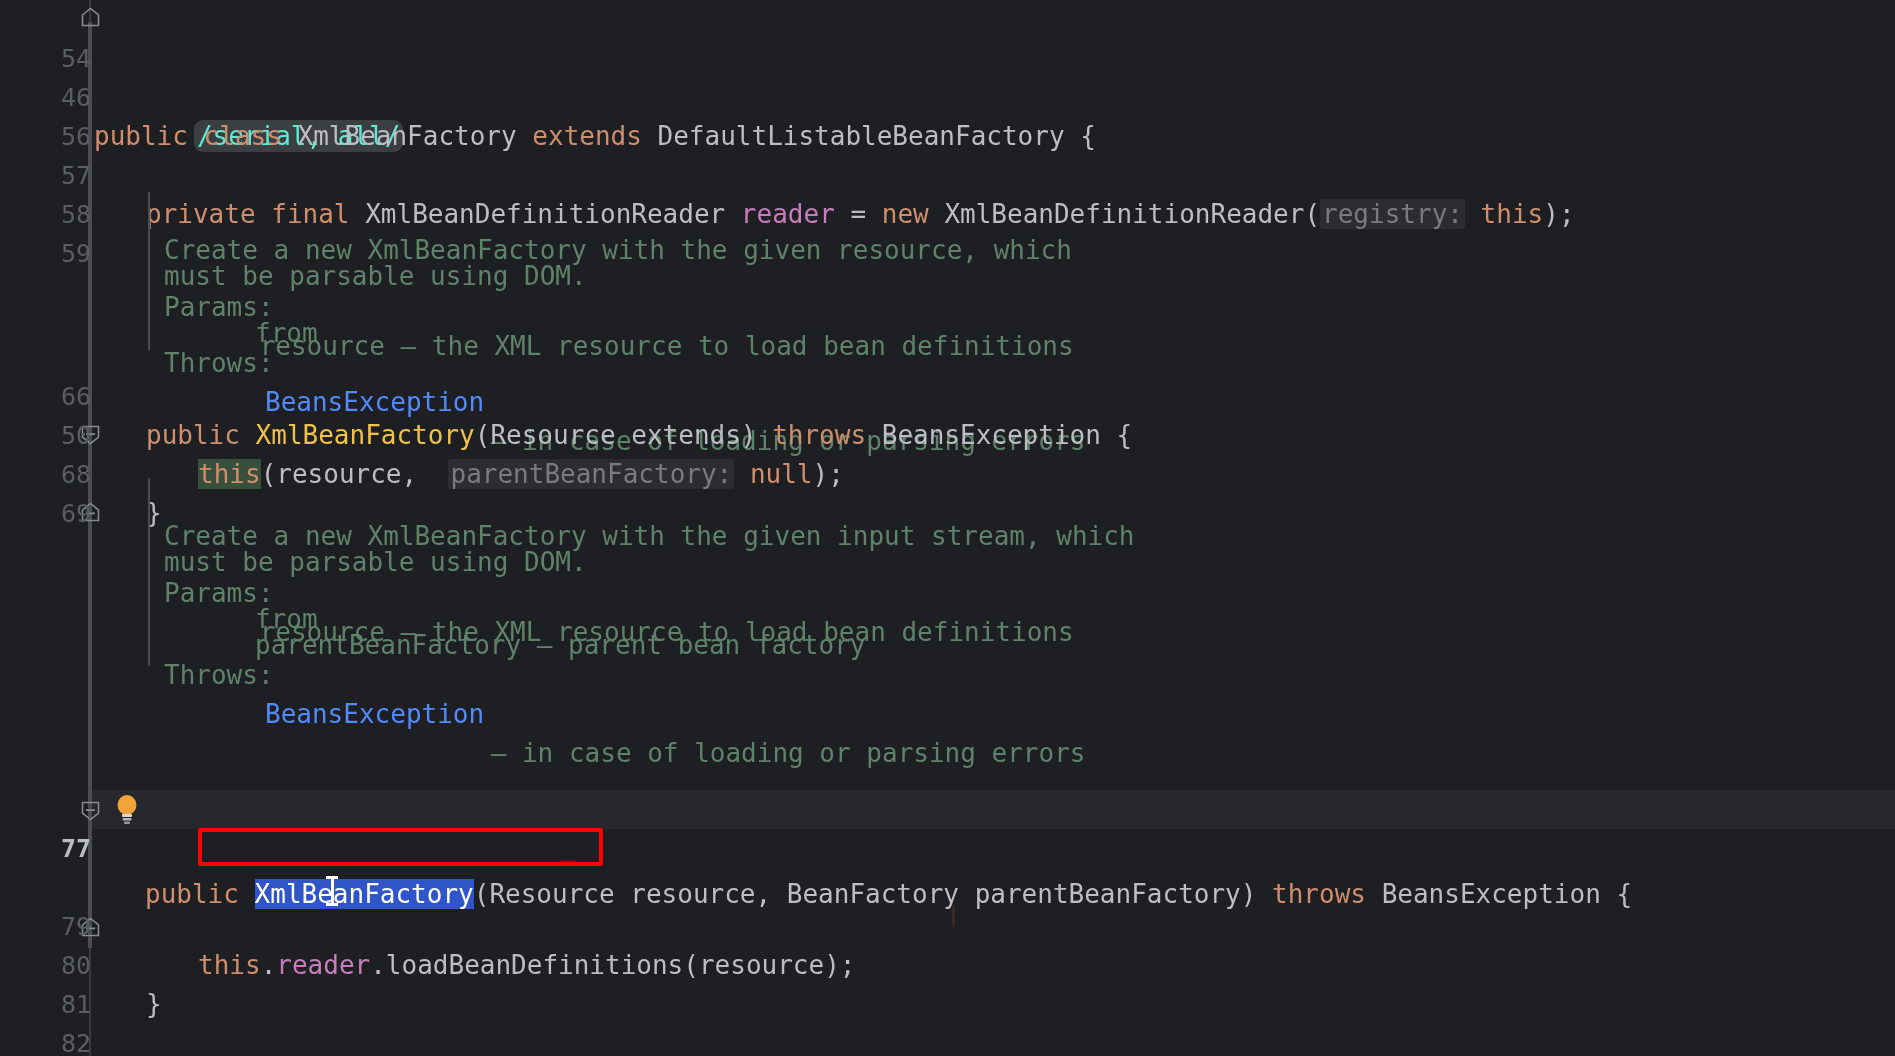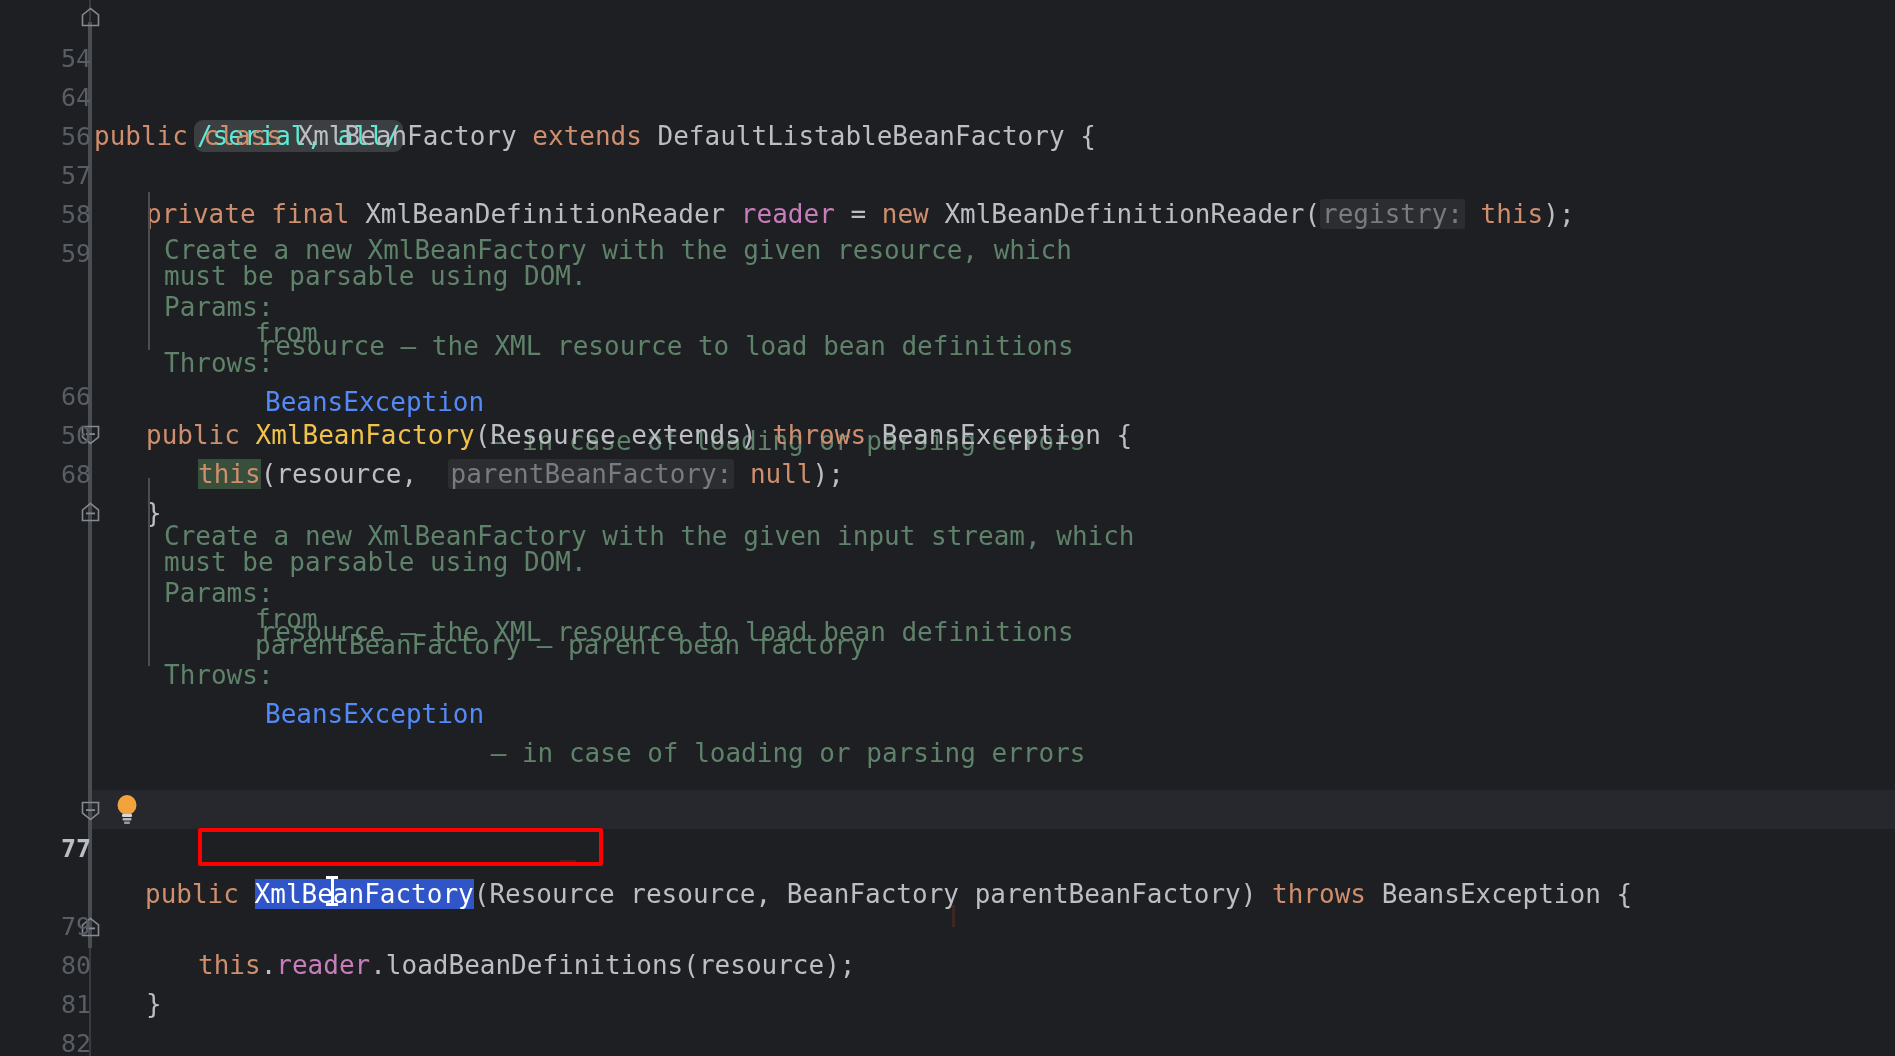--- a/index.html
+++ b/index.html
@@ -228,21 +228,21 @@
   </div>
 
   <div class="row" style="top:0px;">
     <span class="lnum">54</span>
     <span class="code" style="left:100px;">
       <span class="folded">/serial, all/</span>
     </span>
   </div>
 
   <div class="row" style="top:39px;">
-    <span class="lnum">64</span>
+    <span class="lnum">46</span>
     <span class="code" style="left:94px;"><span class="kw">public</span><span> </span><span class="kw">class</span><span> </span><span class="cls">XmlBeanFactory</span><span> </span><span class="kw">extends</span><span> </span><span class="cls">DefaultListableBeanFactory</span><span class="punc"> {</span></span>
   </div>
 
   <div class="row" style="top:78px;">
     <span class="lnum">56</span>
   </div>
 
   <div class="row" style="top:117px;">
     <span class="lnum">57</span>
     <span class="code" style="left:146px;"><span class="kw">private</span><span> </span><span class="kw">final</span><span> </span><span class="cls">XmlBeanDefinitionReader</span><span> </span><span class="field">reader</span><span class="punc"> = </span><span class="kw">new</span><span> </span><span class="cls">XmlBeanDefinitionReader(</span><span class="hint">registry:</span><span> </span><span class="kw">this</span><span class="punc">);</span></span>
@@ -285,20 +285,23 @@
   <div class="row" style="top:377px;">
     <span class="lnum">50</span>
     <span class="code" style="left:198px;"><span class="kw occ">this</span><span class="punc">(resource,</span><span>  </span><span class="hint">parentBeanFactory:</span><span> </span><span class="kw">null</span><span class="punc">);</span></span>
   </div>
 
   <div class="row" style="top:416px;">
     <span class="lnum">68</span>
     <span class="code punc" style="left:146px;">}</span>
   </div>
 
+  <div class="row" style="top:455px;">
+    <span class="lnum">69</span>
+  </div>
 
   <div class="doc-bar" style="top:478px;height:188px;"></div>
 
   <div class="row" style="top:478px;padding-left:18px;">
     <span class="code cmt" style="left:164px;">Create a new XmlBeanFactory with the given input stream, which</span>
   </div>
   <div class="row" style="top:504px;">
     <span class="code cmt" style="left:164px;">must be parsable using DOM.</span>
   </div>
   <div class="row" style="top:535px;">

